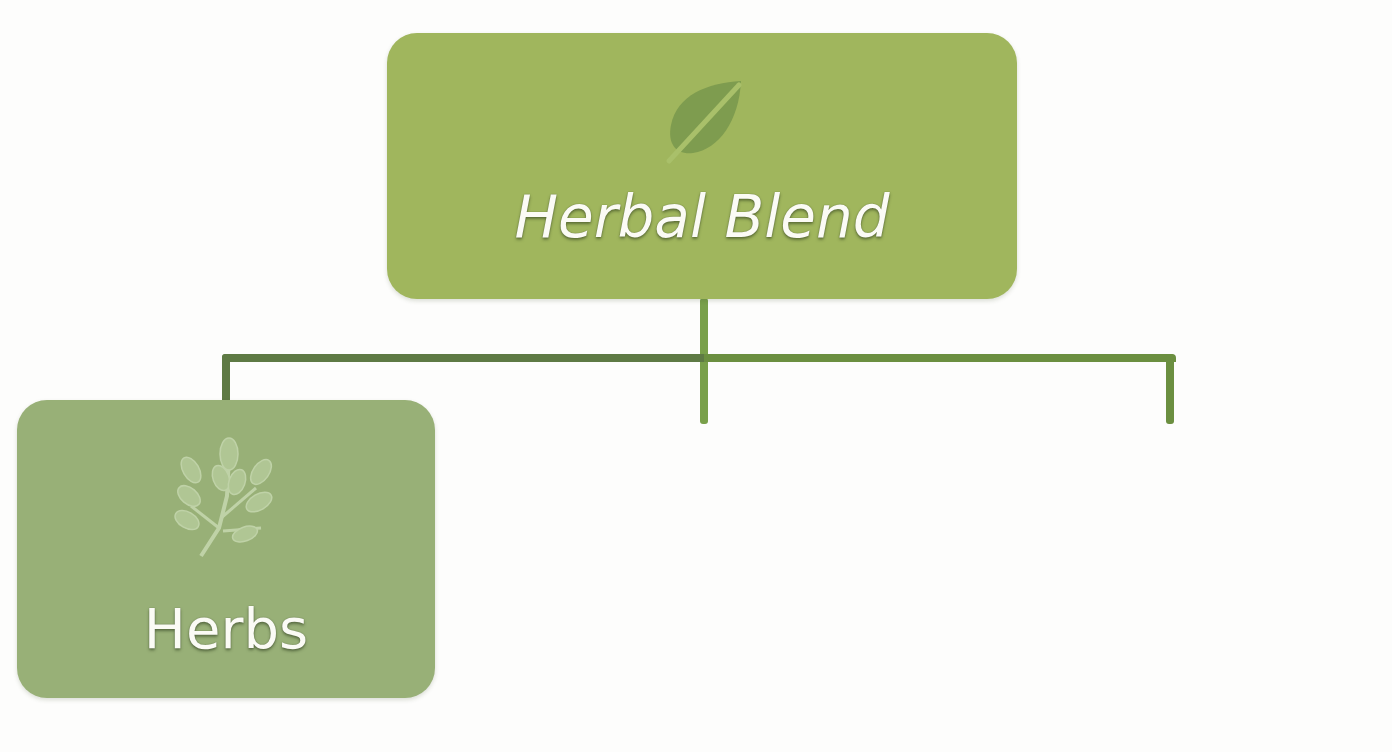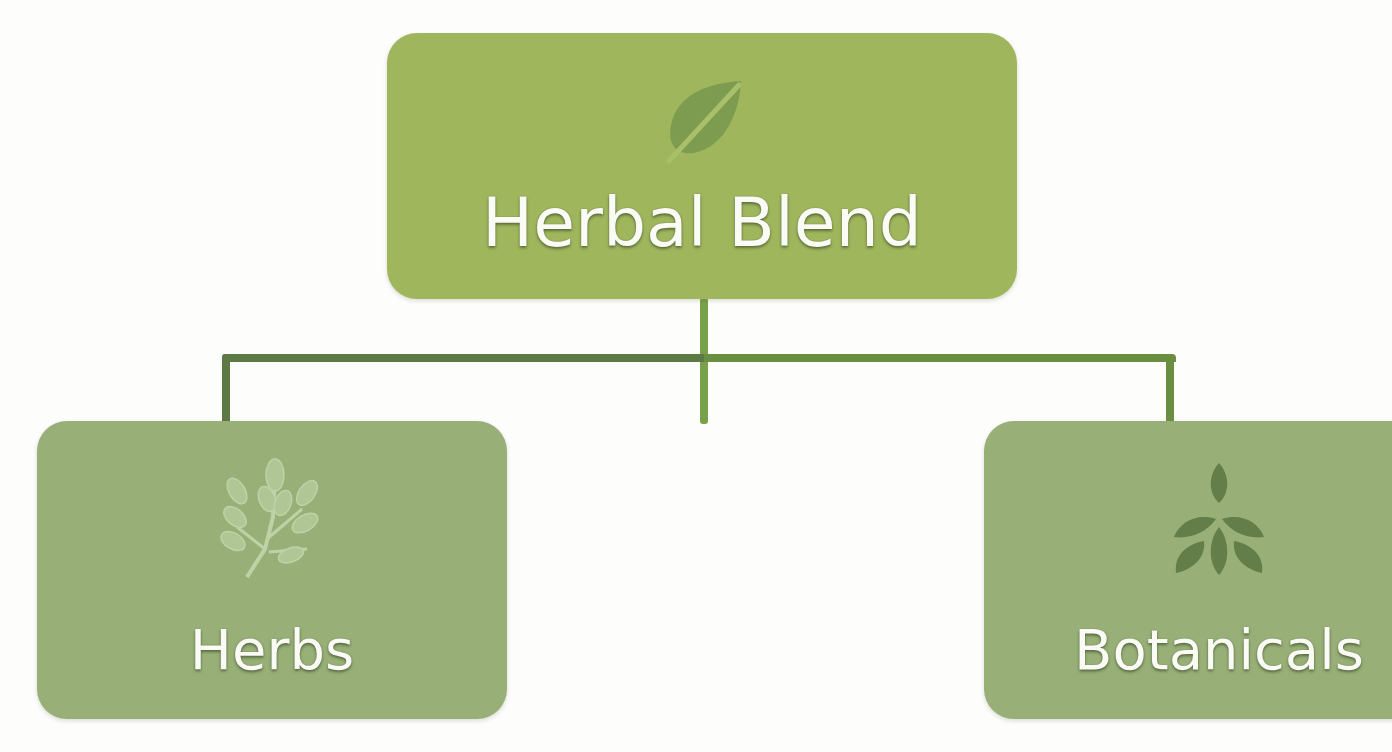--- a/index.html
+++ b/index.html
@@ -23,44 +23,44 @@
       box-shadow: 0 2px 4px rgba(60, 80, 40, 0.18);
     }
     .node-root {
       left: 387px;
       top: 33px;
       width: 630px;
       height: 266px;
       background: #a0b65d;
     }
     .node-child {
-      top: 421px;
-      width: 470px;
+      top: 400px;
+      width: 418px;
       height: 298px;
       background: #98b077;
-      margin-left: 20px;
     }
     .node-herbs { left: 17px; }
     .node-flowers { left: 491px; }
     .node-botanicals { left: 964px; }
 
     .node-label {
       position: absolute;
       left: 0;
       right: 0;
       text-align: center;
       color: #fbfbf5;
       font-family: "DejaVu Sans", sans-serif;
       text-shadow: 0 2px 3px rgba(40, 55, 25, 0.55), 0 0 1px rgba(40,55,25,0.6);
       letter-spacing: 0px;
     }
     .node-root .node-label {
       top: 150px;
-      font-size: 68px;
+      font-size: 58px;
       font-weight: 500;
+      font-style: italic;
     }
     .node-child .node-label {
       top: 196px;
       font-size: 56px;
       font-weight: 500;
     }
 
     .icon {
       position: absolute;
       left: 50%;
@@ -149,29 +149,14 @@
           <ellipse cx="100" cy="36" rx="8" ry="14" transform="rotate(35 100 36)"></ellipse>
           <ellipse cx="98" cy="66" rx="8" ry="14" transform="rotate(60 98 66)"></ellipse>
           <ellipse cx="84" cy="98" rx="7" ry="13" transform="rotate(70 84 98)"></ellipse>
         </g>
       </svg>
     </span>
     <div class="node-label">Herbs</div>
   </div>
 
 
-  <div class="node node-child node-botanicals">
-    <span class="icon">
-      <svg viewBox="0 0 130 130" width="130" height="130">
-        <g fill="#637e48">
-          <path d="M65 6 C54 18 54 36 65 46 C76 36 76 18 65 6 Z"></path>
-          <path d="M20 80 C26 64 44 56 62 62 C52 76 36 82 20 80 Z"></path>
-          <path d="M110 80 C104 64 86 56 68 62 C78 76 94 82 110 80 Z"></path>
-          <path d="M65 70 C54 84 54 106 65 118 C76 106 76 84 65 70 Z"></path>
-          <path d="M22 116 C20 100 30 88 50 84 C52 100 40 112 22 116 Z"></path>
-          <path d="M108 116 C110 100 100 88 80 84 C78 100 90 112 108 116 Z"></path>
-        </g>
-      </svg>
-    </span>
-    <div class="node-label">Botanicals</div>
-  </div>
 
 </div>
 
 </body></html>

